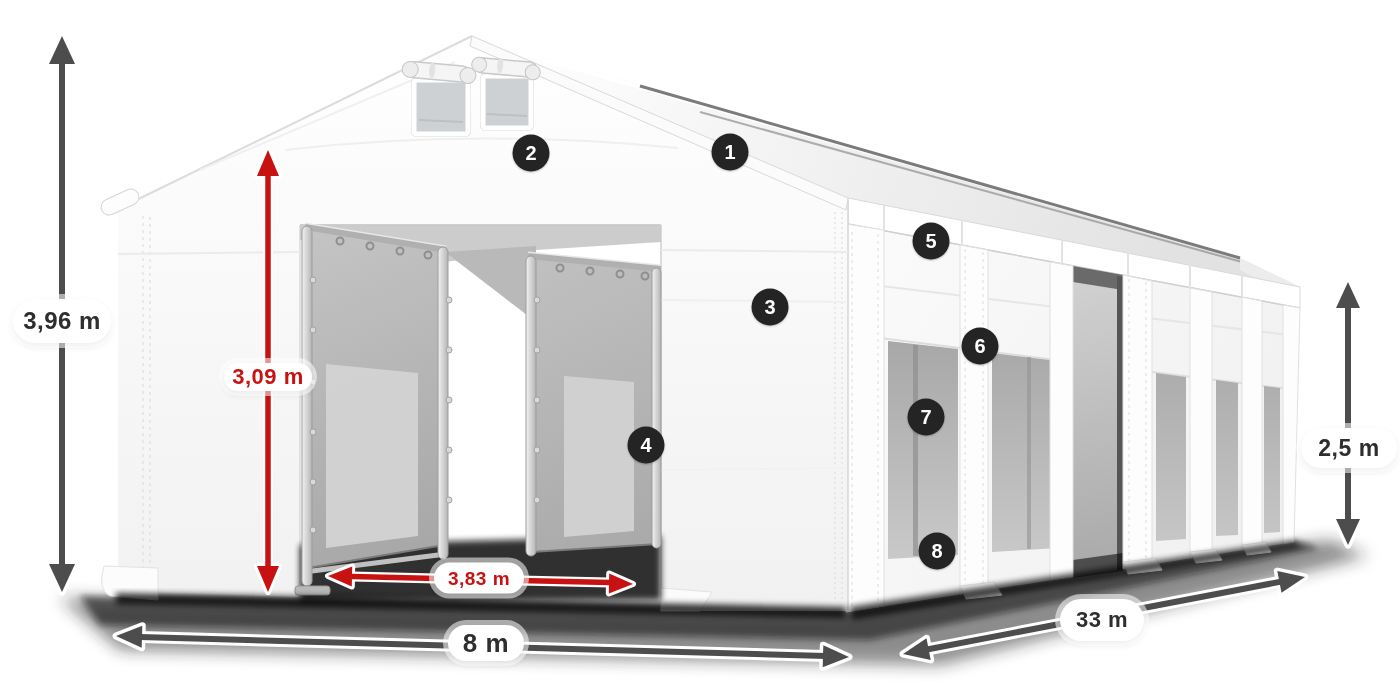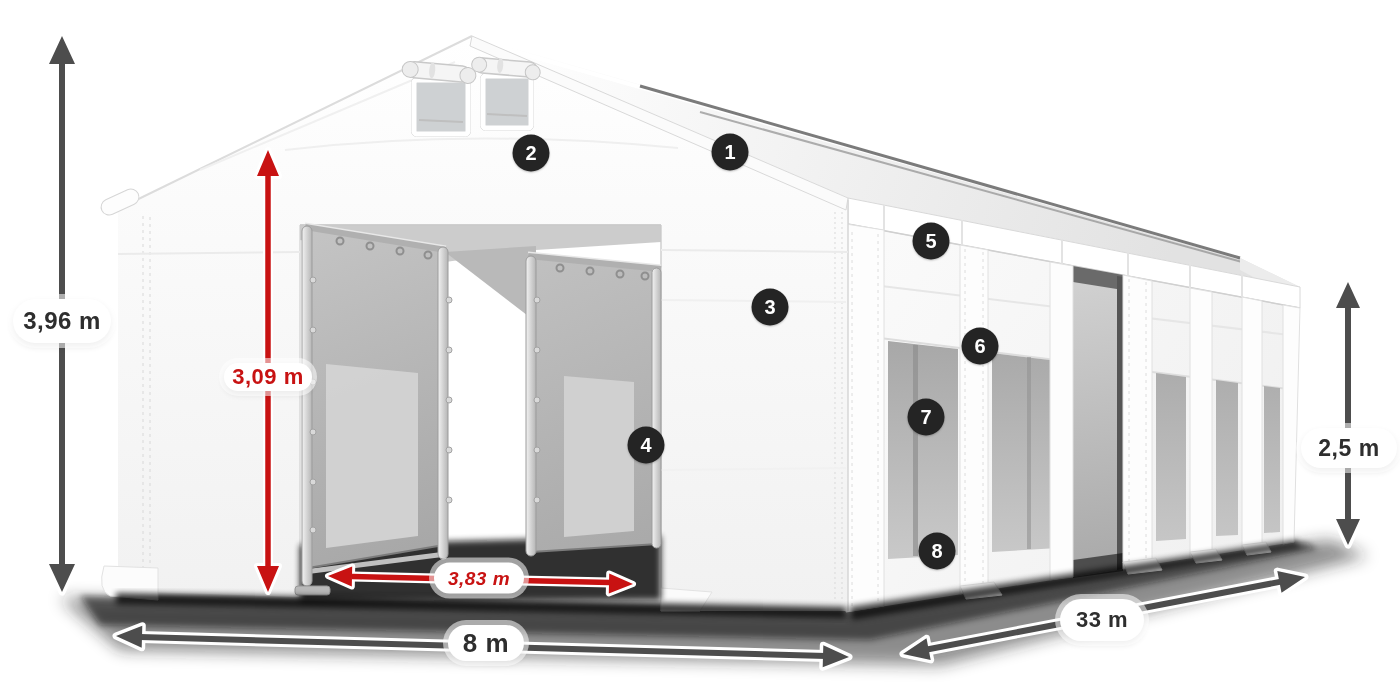--- a/index.html
+++ b/index.html
@@ -272,21 +272,21 @@
   <g class="arrow red">
     <path class="shaft-o" d="M352,576.5 L610,582.6"></path>
     <path class="heads-o" d="M328,576 L351.8,586.5 L352.2,566.5 Z M633,584 L608.8,593.5 L609.2,573.5 Z"></path>
     <path class="shaft" d="M352,576.5 L610,582.6"></path>
     <path class="heads" d="M328,576 L351.8,586.5 L352.2,566.5 Z M633,584 L608.8,593.5 L609.2,573.5 Z"></path>
   </g>
 </svg>
 
 <div class="pill" style="left:62px;top:321px;width:98px;height:44px;font-size:24px;">3,96 m</div>
 <div class="pill red" style="left:268px;top:377px;width:88px;height:28px;font-size:22px;">3,09 m</div>
-<div class="pill red" style="left:479px;top:578px;width:90px;height:31px;font-size:19px;font-style:italic;">3,83 m</div>
+<div class="pill red" style="left:479px;top:578px;width:90px;height:31px;font-size:19px;">3,83 m</div>
 <div class="pill" style="left:486px;top:643px;width:76px;height:36px;font-size:26px;">8 m</div>
 <div class="pill" style="left:1102px;top:614px;width:84px;height:42px;font-size:22px;margin-top:6px;">33 m</div>
 <div class="pill" style="left:1349px;top:412px;width:96px;height:40px;font-size:23px;margin-top:36px;">2,5 m</div>
 
 <div class="badge" style="left:730px;top:152px;">1</div>
 <div class="badge" style="left:531px;top:153px;">2</div>
 <div class="badge" style="left:770px;top:307px;">3</div>
 <div class="badge" style="left:646px;top:445px;">4</div>
 <div class="badge" style="left:931px;top:241px;">5</div>
 <div class="badge" style="left:980px;top:346px;">6</div>

